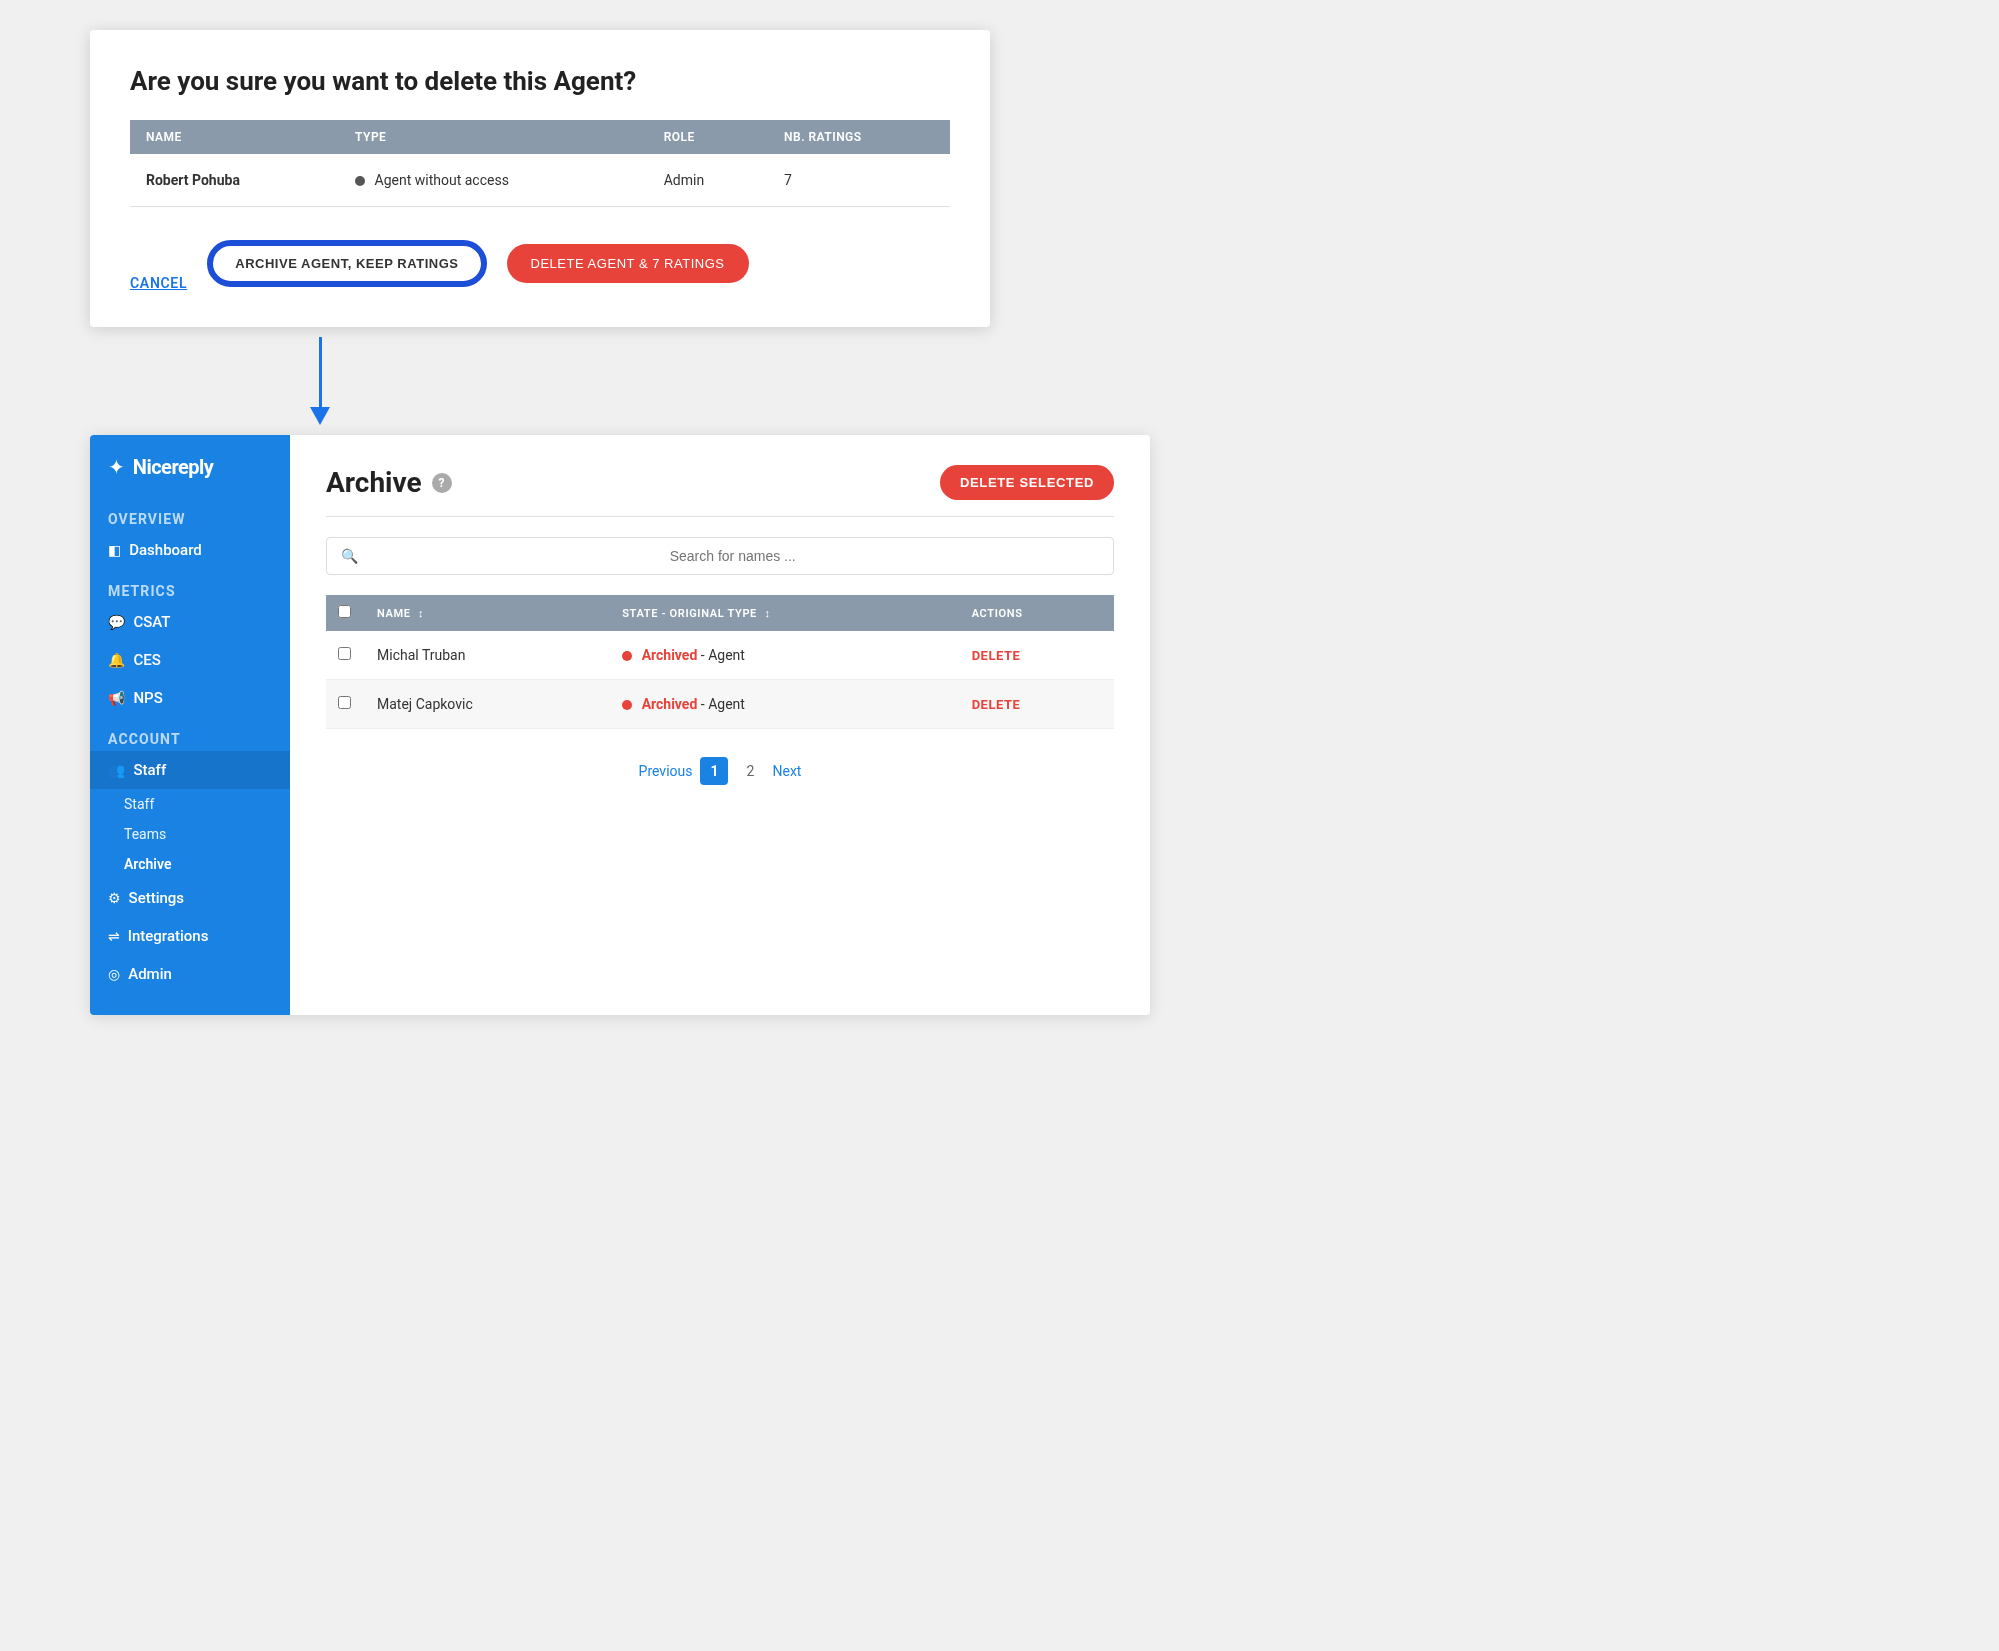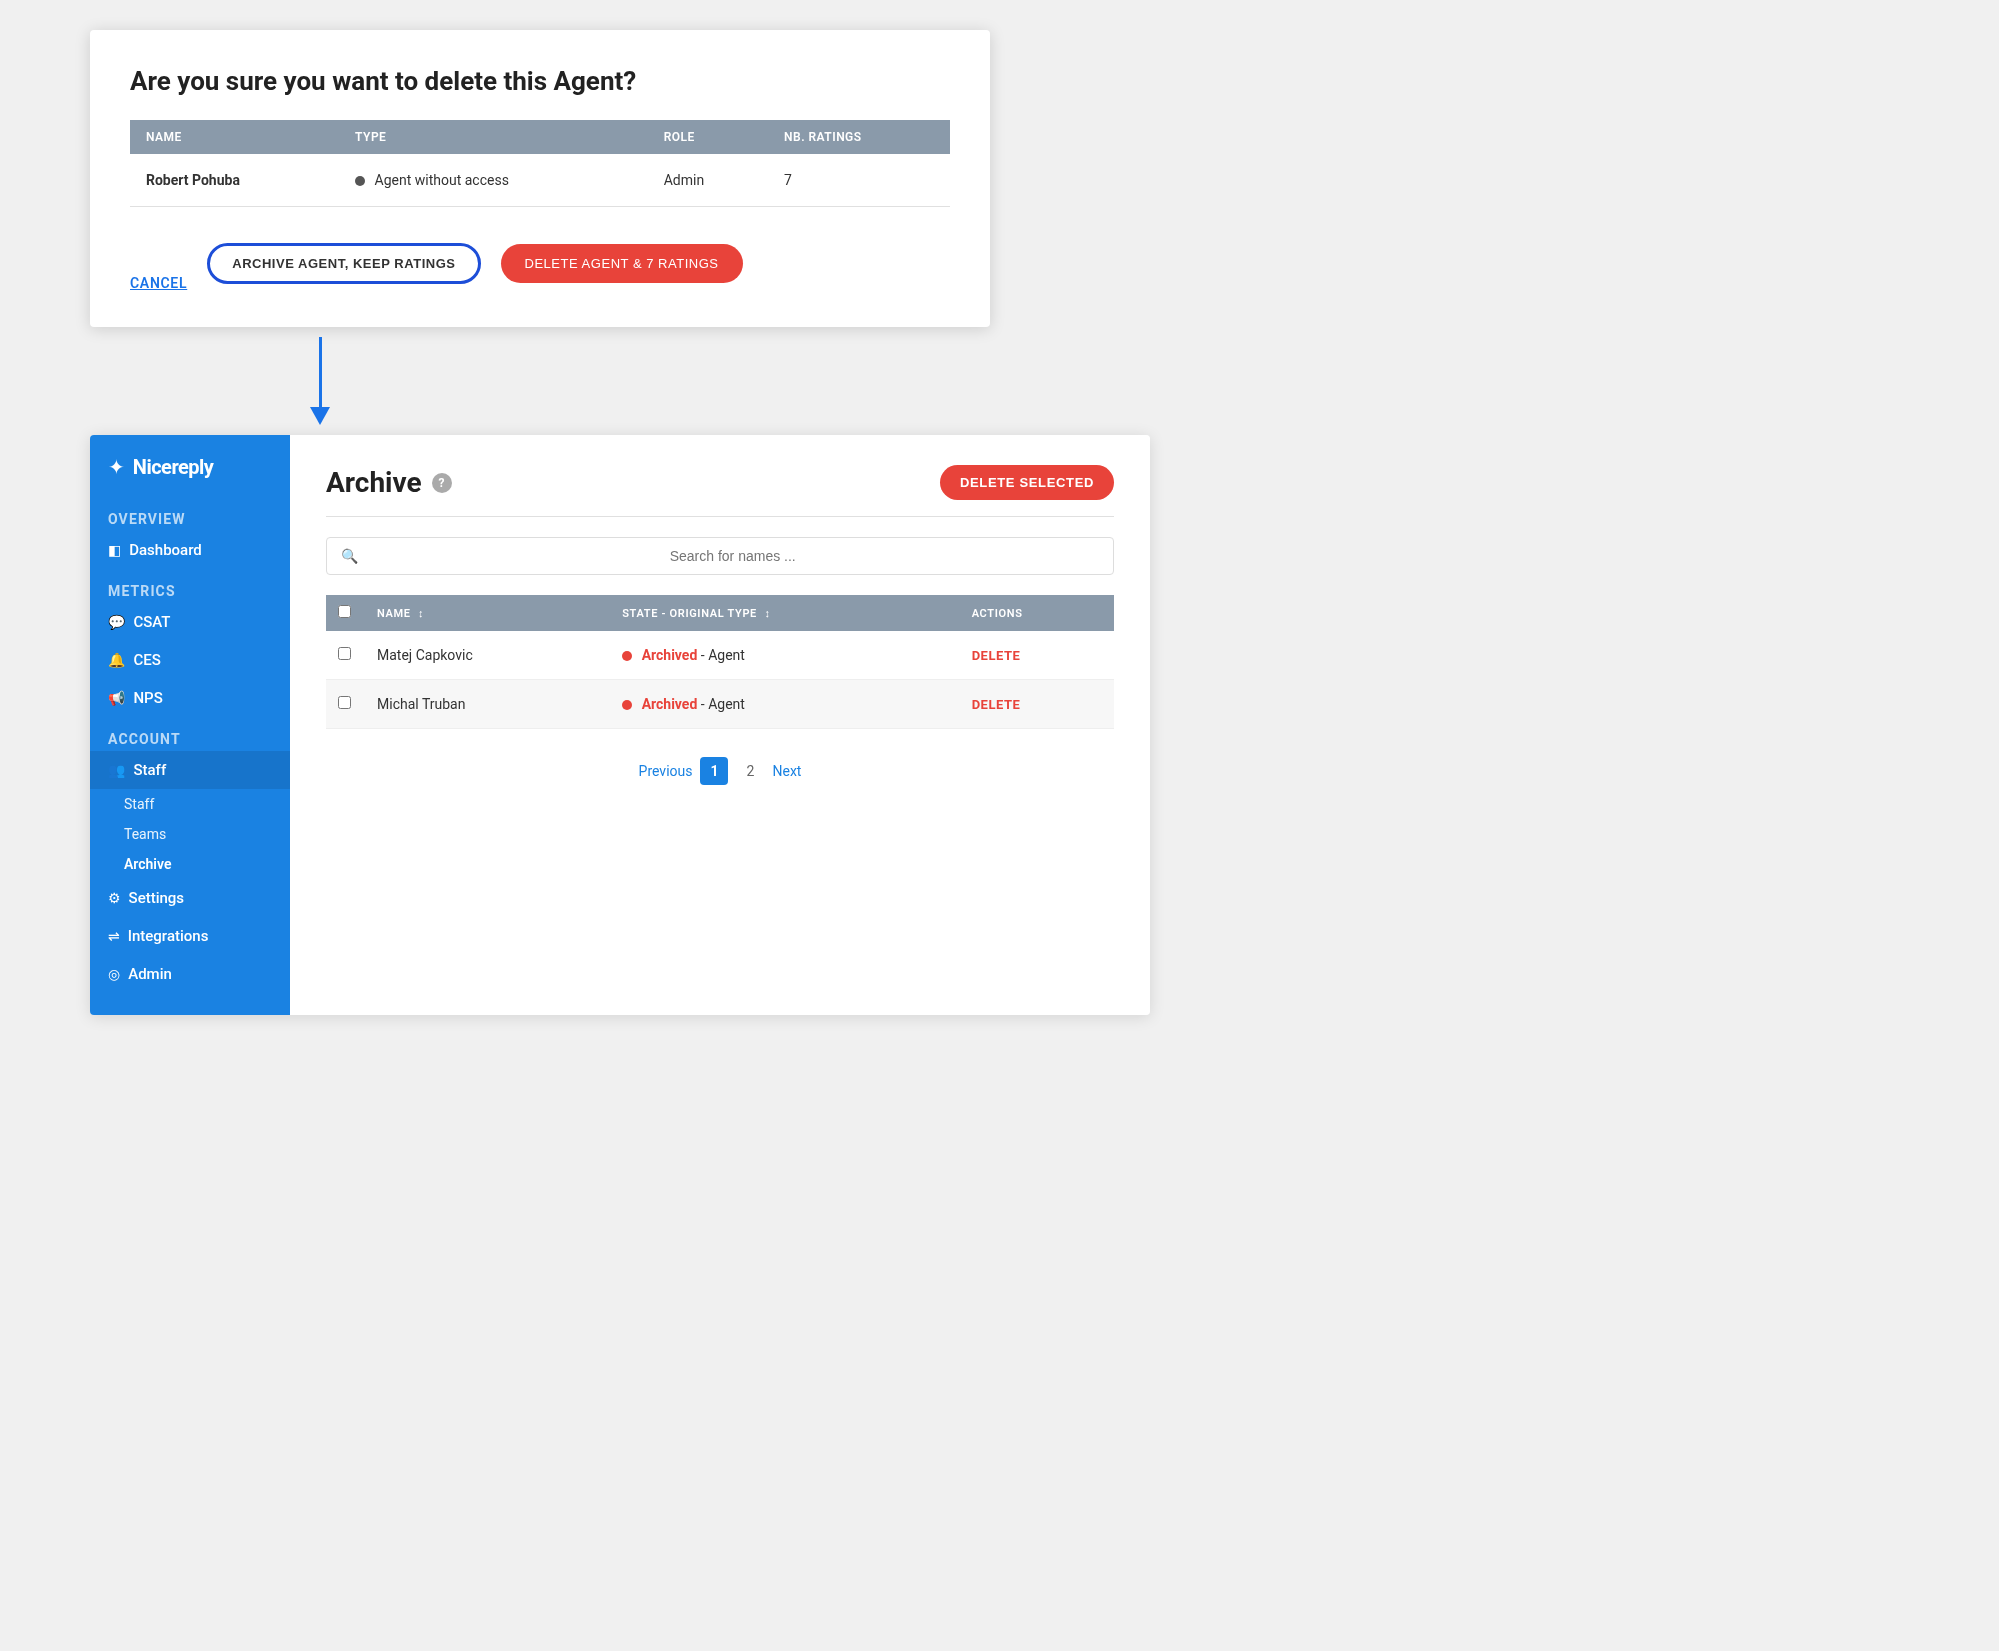--- a/index.html
+++ b/index.html
@@ -71,21 +71,21 @@
       font-size: 14px;
       font-weight: 600;
       text-decoration: underline;
       cursor: pointer;
       letter-spacing: 0.05em;
       text-transform: uppercase;
       margin-top: 40px;
     }
     .archive-btn {
       background: #fff;
-      border: 3px solid #1d4ed8;
+      border: 6px solid #1d4ed8;
       border-radius: 30px;
       padding: 10px 22px;
       font-size: 13px;
       font-weight: 600;
       color: #333;
       cursor: pointer;
       text-transform: uppercase;
       letter-spacing: 0.04em;
     }
     .delete-btn {
@@ -484,35 +484,35 @@
             <span style="margin-left:4px; cursor:pointer;">↕</span>
           </th>
           <th>ACTIONS</th>
         </tr>
       </thead>
       <tbody id="archive-tbody">
       <tr>
       <td class="checkbox-col">
         <input type="checkbox" style="">
       </td>
-      <td>Matej Capkovic</td>
+      <td>Michal Truban</td>
       <td>
         <span class="archived-dot"></span>
         <span class="archived-label">Archived</span>
         <span> - Agent</span>
       </td>
       <td>
         <a class="delete-link">DELETE</a>
       </td>
     </tr>
           <tr>
       <td class="checkbox-col">
         <input type="checkbox" style="">
       </td>
-      <td>Michal Truban</td>
+      <td>Matej Capkovic</td>
       <td>
         <span class="archived-dot"></span>
         <span class="archived-label">Archived</span>
         <span> - Agent</span>
       </td>
       <td>
         <a class="delete-link">DELETE</a>
       </td>
     </tr>
         </tbody>

